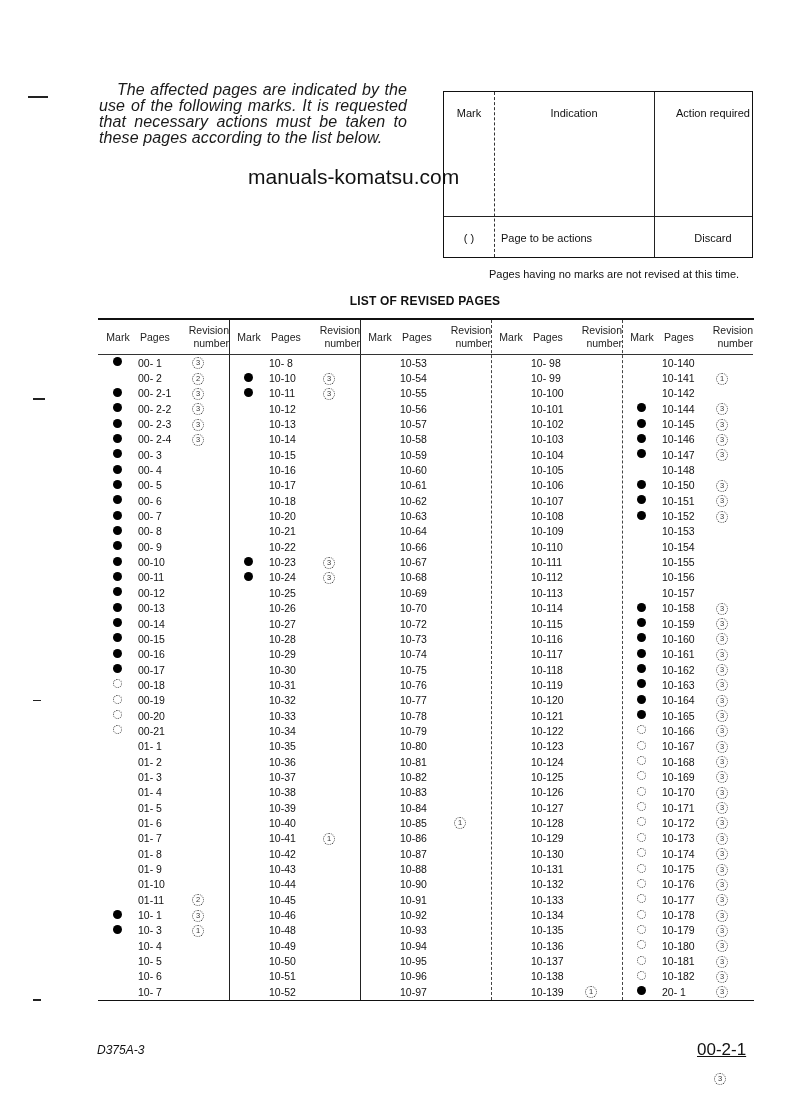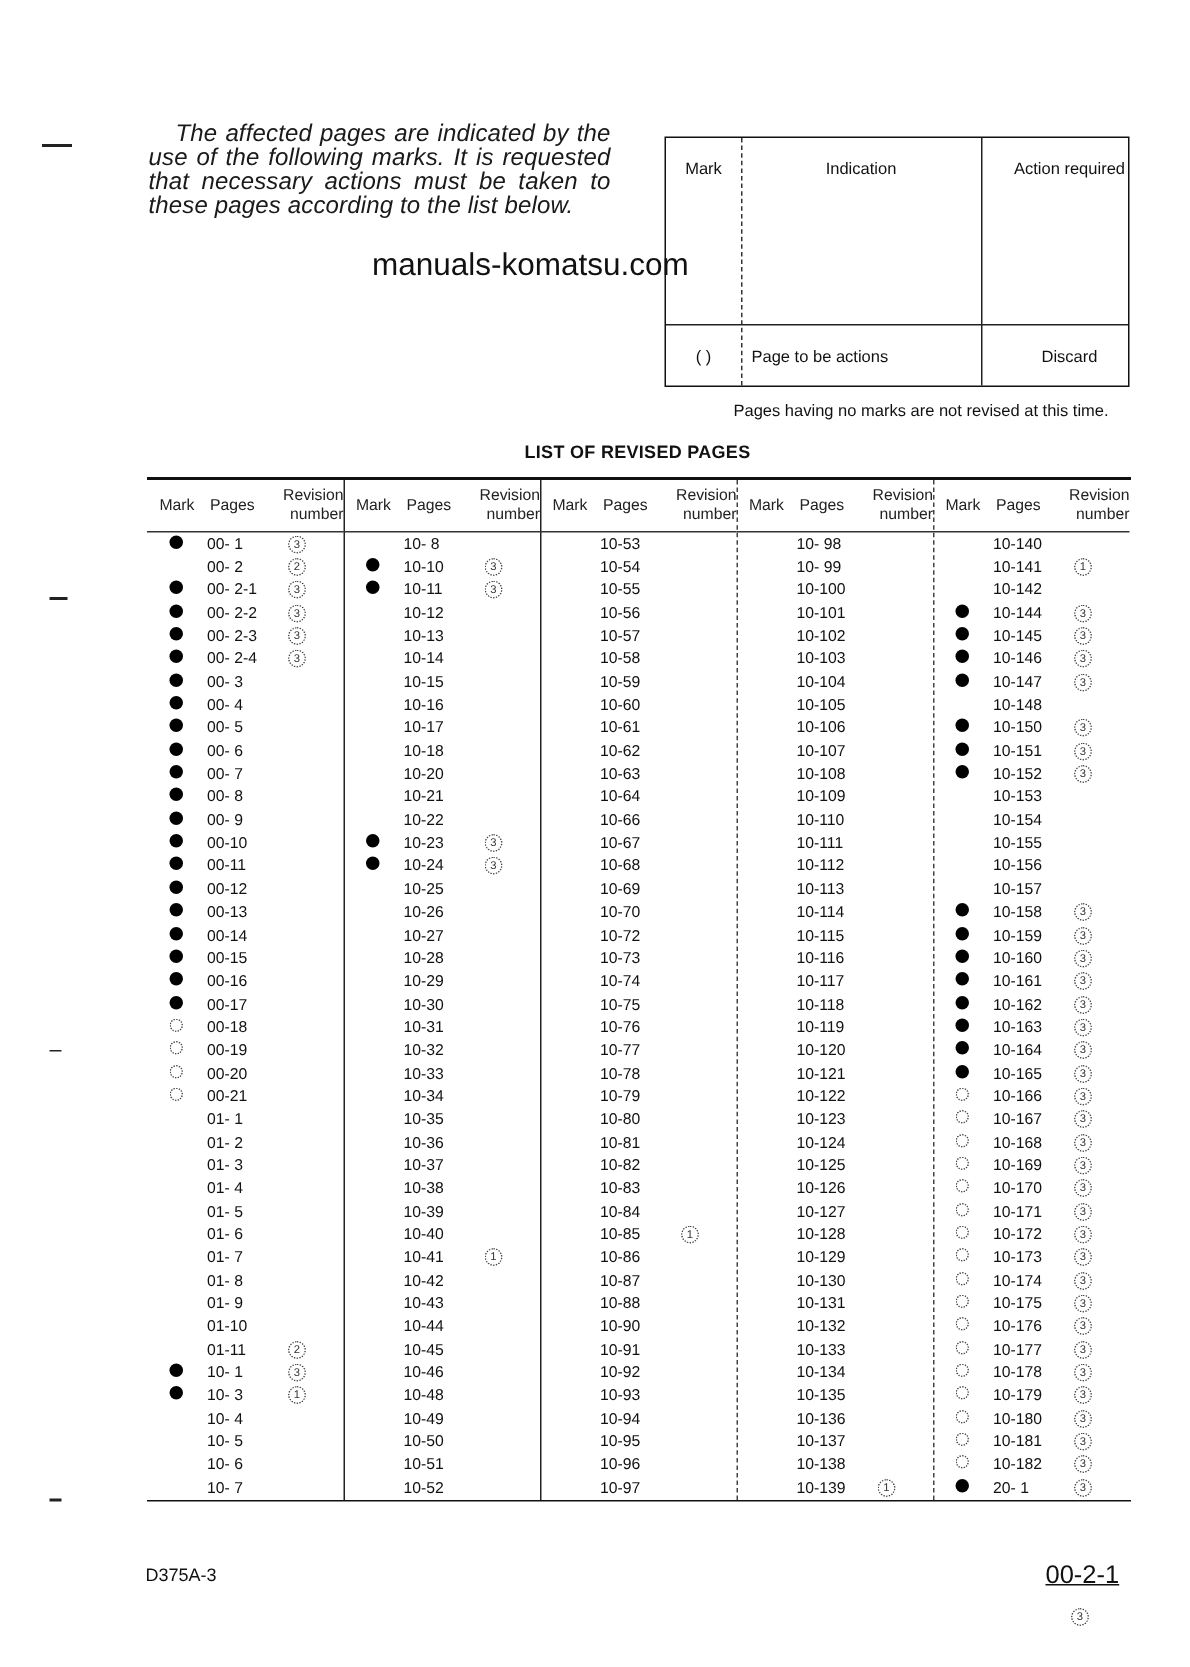--- a/index.html
+++ b/index.html
@@ -28,21 +28,21 @@
   .col .hdr .hr{flex:1;text-align:right;line-height:13px;}
   .col .row{height:15.35px;display:flex;align-items:center;font-size:10.5px;}
   .col .row .m{width:38px;text-align:center;font-size:11px;line-height:11px;}
   .col .row .p{width:52px;padding-left:2px;white-space:pre;}
   .col .row .r{flex:1;text-align:left;padding-left:2px;font-size:10px;}
   .vsep{position:absolute;top:0;bottom:0;border-left:1px solid #222;}
   .vsep.d{border-left:1px dashed #444;}
   .dot{display:inline-block;width:9px;height:9px;border-radius:50%;background:#000;}
   .circ{display:inline-block;width:7px;height:7px;border-radius:50%;border:1px dotted #444;}
   .rev{display:inline-block;width:10px;height:10px;border-radius:50%;border:1px dotted #444;font-size:7.5px;line-height:10px;text-align:center;color:#333;}
-  .footer-l{left:97px;top:1043px;font-size:12px;}
+  .footer-l{left:97px;top:1043px;font-size:12px;font-style:italic;}
   .footer-r{left:697px;top:1040px;font-size:17px;text-decoration:underline;}
   .footer-rev{left:714px;top:1067px;}
   .margin-mark{left:28px;height:2px;background:#222;}
 </style>
 </head>
 <body>
 
 <div class="abs margin-mark" style="top:96px;width:20px;"></div>
 <div class="abs margin-mark" style="top:398px;left:33px;width:12px;"></div>
 <div class="abs margin-mark" style="top:700px;left:33px;width:8px;height:1px;"></div>

